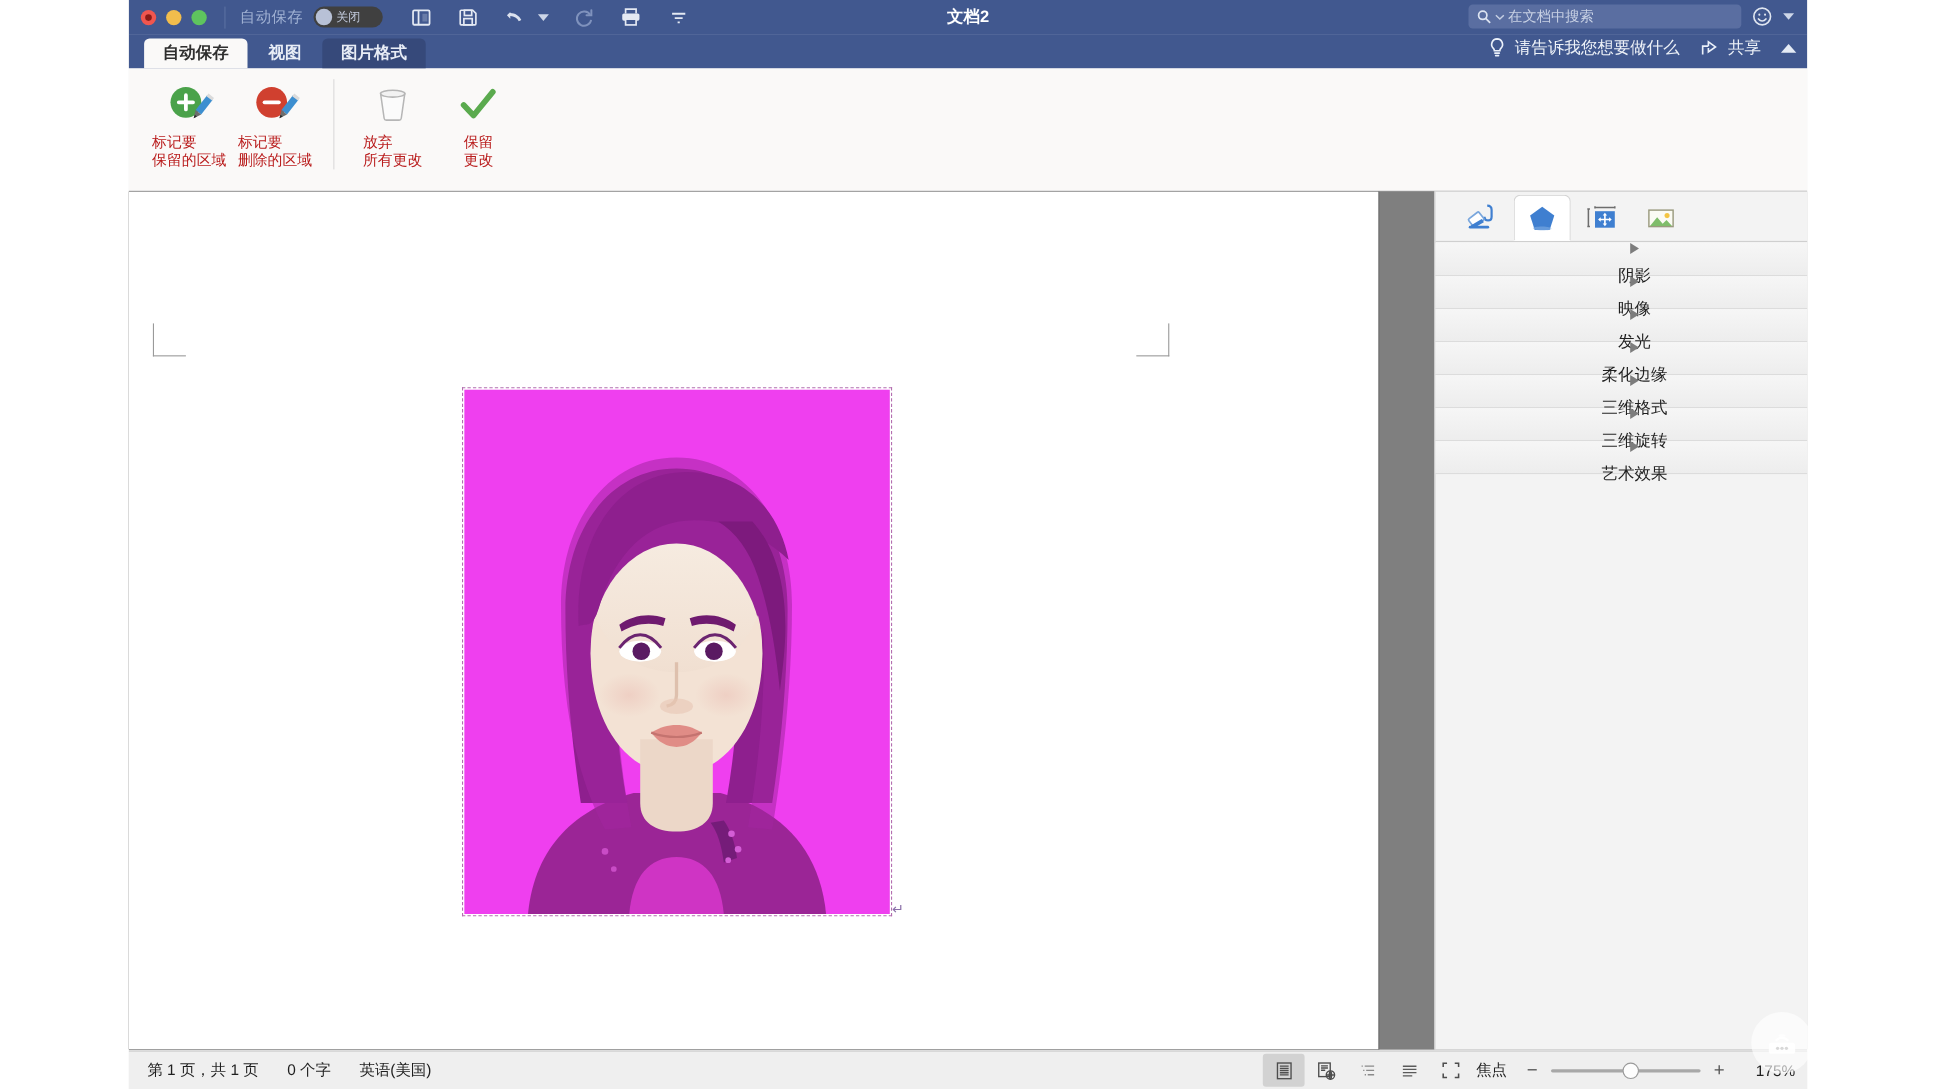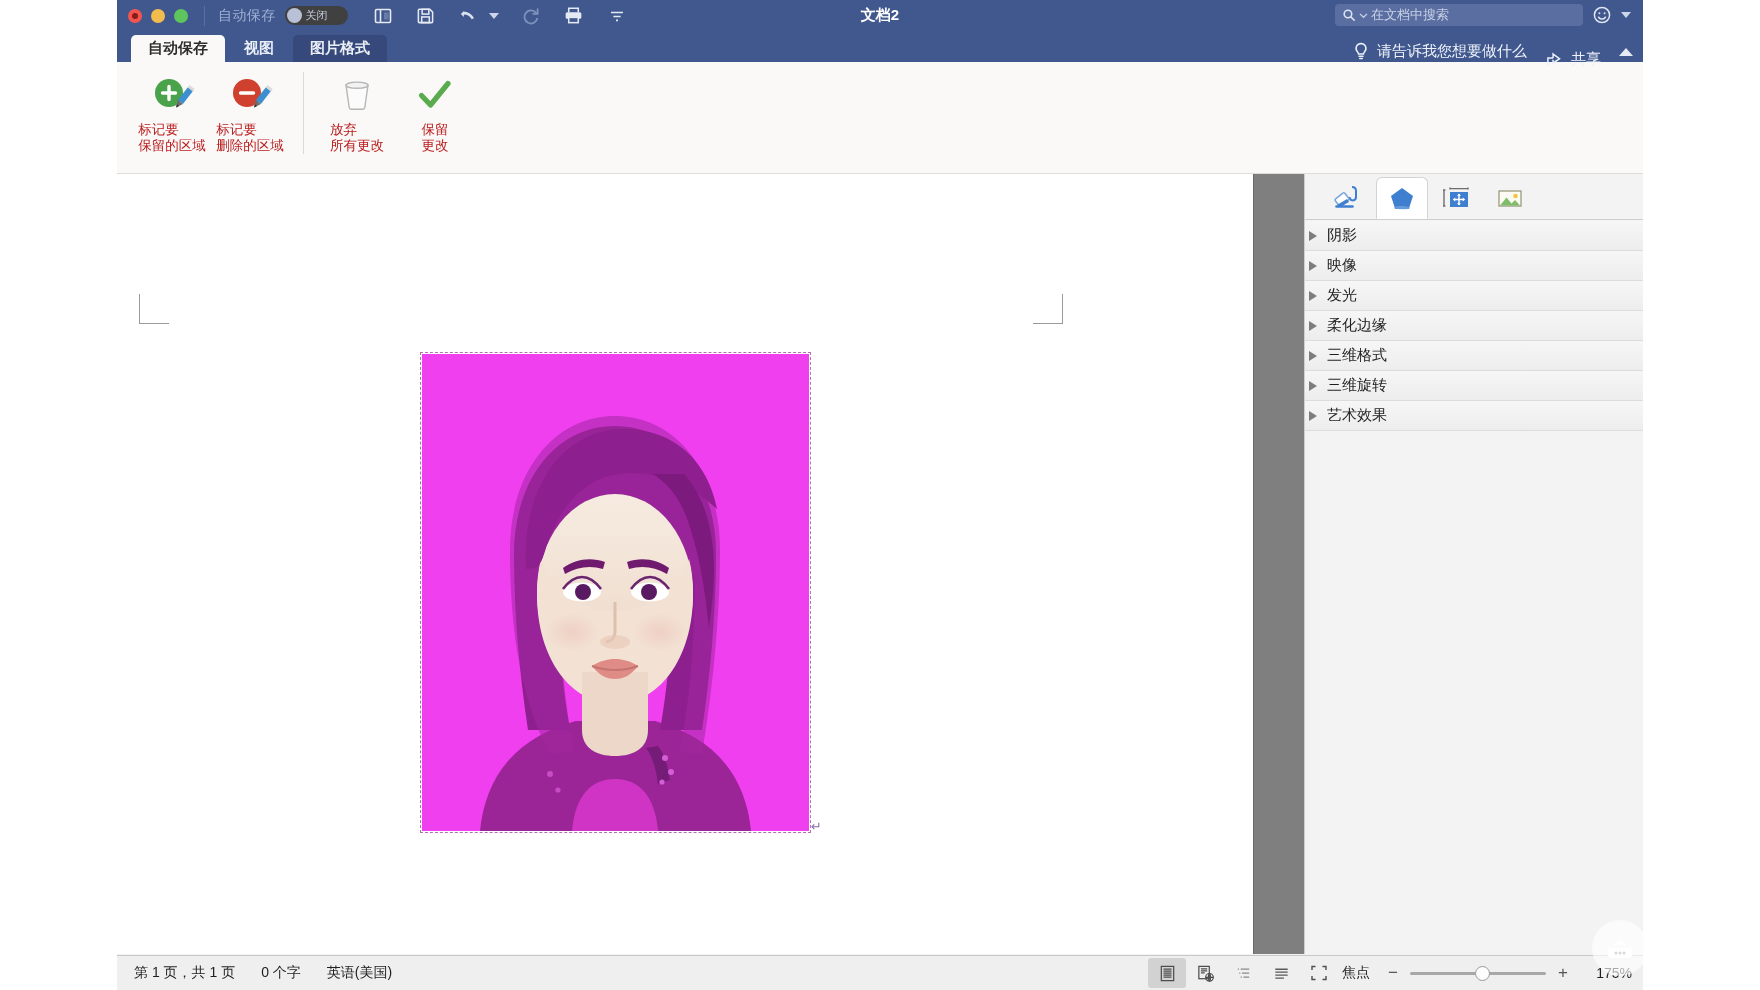--- a/index.html
+++ b/index.html
@@ -68,21 +68,21 @@
   }
   .tab {
     height:27px; padding:0 17px; display:flex; align-items:center;
     font-size:15px; color:#e8edf6; border-radius:5px 5px 0 0; font-weight:600;
   }
   .tab.active { background:#faf9f8; color:#2e2e2e; }
   .tab.pressed { background:#36497a; }
 
   .tabstrip-right { position:absolute; right:10px; top:3px; display:flex; align-items:center; gap:18px; }
   .tellme { display:flex; align-items:center; gap:8px; color:#eef2f8; font-size:15px; }
-  .share { display:flex; align-items:center; gap:7px; color:#eef2f8; font-size:15px;margin-top:16px; }
+  .share { display:flex; align-items:center; gap:7px; color:#eef2f8; font-size:15px; }
   .chev-up { width:0;height:0;border-left:7px solid transparent;border-right:7px solid transparent;border-bottom:8px solid #e5ebf5; }
 
   
   .ribbon {
     height:112px; background:#faf9f8; border-bottom:1px solid #dcdcdc;
     display:flex; align-items:flex-start; padding-left:16px; padding-top:6px;
   }
   .rgroup { display:flex; align-items:flex-start; }
   .rbtn {
     width:78px; display:flex; flex-direction:column; align-items:center;
@@ -133,24 +133,24 @@
     height:46px; display:flex; align-items:flex-end; gap:2px; padding-left:17px;
     border-bottom:1px solid #cfcfcf;
   }
   .ptab {
     width:52px; height:42px; display:flex; align-items:center; justify-content:center;
     border-radius:6px 6px 0 0;
   }
   .ptab.active { background:#ffffff; border:1px solid #d3d3d3; border-bottom:1px solid #ffffff; }
   .pane-list { padding-top:1px; }
   .pitem {
-    height:30px; display:flex; align-items:center; gap:10px; padding-left:4px;
+    height:30px; display:flex; align-items:center; gap:10px; padding-left:24px;
     border-bottom:1px solid #dcdcdc;
     background:linear-gradient(#f6f6f6,#ededed);
-    font-size:15px; color:#1f1f1f;
+    font-size:15px; color:#1f1f1f;flex-direction:column;
   }
   .tri { width:0;height:0;border-top:5px solid transparent;border-bottom:5px solid transparent;border-left:8px solid #7d7d7d; }
 
   
   .statusbar {
     position:absolute; left:0; bottom:0; width:1526px; height:35px;
     background:#efefef; border-top:1px solid #c8c8c8;
     display:flex; align-items:center;
   }
   .sb-left { display:flex; align-items:center; gap:26px; padding-left:17px; font-size:14px; color:#1f1f1f; }

